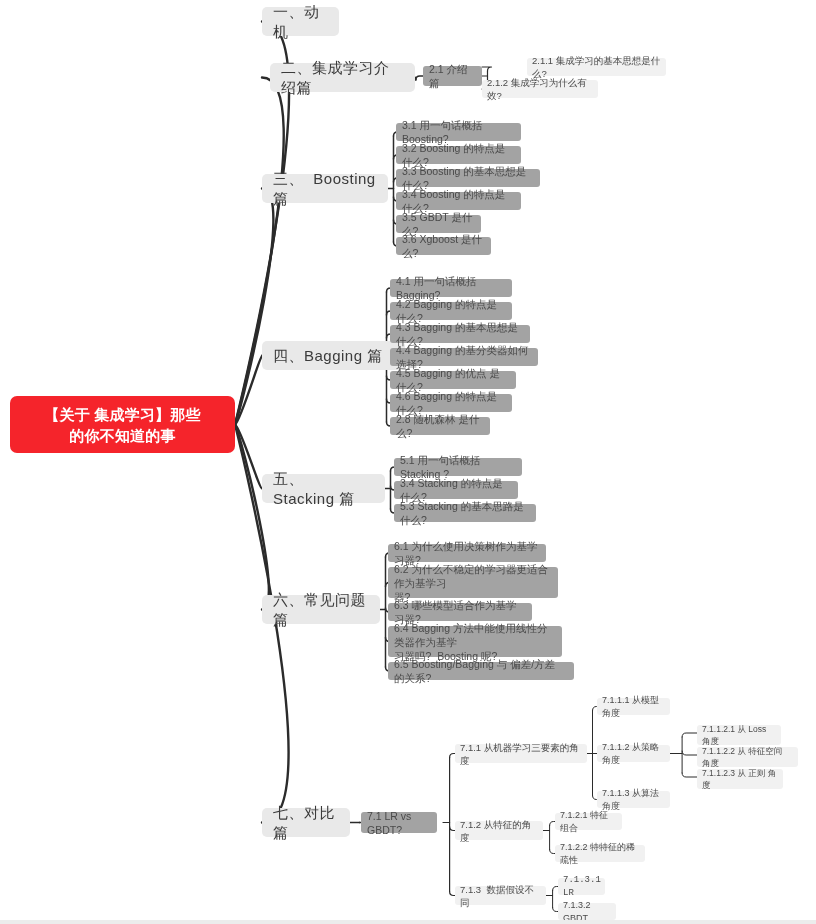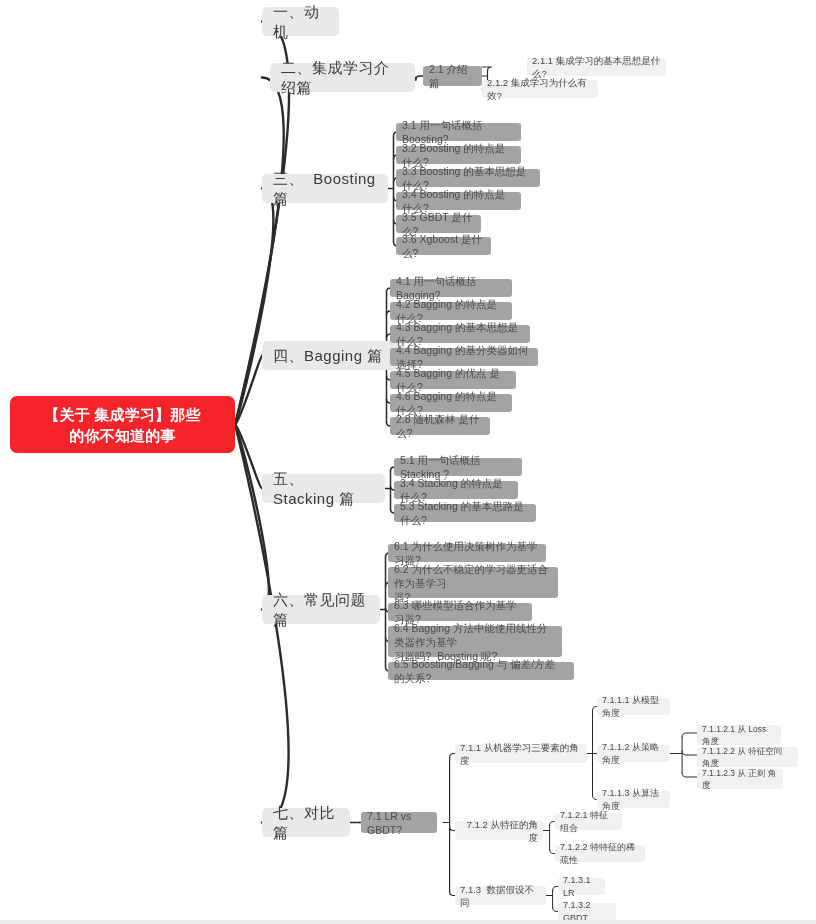--- a/index.html
+++ b/index.html
@@ -209,22 +209,22 @@
       <div class="node n-l2" style="left: 388px; top: 662px; width: 186px; height: 18px;">6.5 Boosting/Bagging 与 偏差/方差 的关系?</div>
       <div class="node n-l1" style="left: 262px; top: 808px; width: 88px; height: 29px;">七、对比篇</div>
       <div class="node n-l2" style="left: 361px; top: 812px; width: 76px; height: 21px;">7.1 LR vs GBDT?</div>
       <div class="node n-l3" style="left: 455px; top: 744px; width: 132px; height: 19px;">7.1.1 从机器学习三要素的角度</div>
       <div class="node n-l4" style="left: 597px; top: 698px; width: 73px; height: 17px;">7.1.1.1 从模型角度</div>
       <div class="node n-l4" style="left: 597px; top: 745px; width: 73px; height: 17px;">7.1.1.2 从策略角度</div>
       <div class="node n-l5" style="left: 697px; top: 725px; width: 84px; height: 16px;">7.1.1.2.1 从 Loss 角度</div>
       <div class="node n-l5" style="left: 697px; top: 747px; width: 101px; height: 16px;">7.1.1.2.2 从 特征空间 角度</div>
       <div class="node n-l5" style="left: 697px; top: 769px; width: 86px; height: 16px;">7.1.1.2.3 从 正则 角度</div>
       <div class="node n-l4" style="left: 597px; top: 791px; width: 73px; height: 17px;">7.1.1.3 从算法角度</div>
-      <div class="node n-l3" style="left: 455px; top: 821px; width: 88px; height: 19px; text-align: right;">7.1.2 从特征的角度</div>
+      <div class="node n-l3" style="left: 455px; top: 821px; width: 88px; height: 19px;">7.1.2 从特征的角度</div>
       <div class="node n-l4" style="left: 555px; top: 813px; width: 67px; height: 17px;">7.1.2.1 特征组合</div>
       <div class="node n-l4" style="left: 555px; top: 845px; width: 90px; height: 17px;">7.1.2.2 特特征的稀疏性</div>
       <div class="node n-l3" style="left: 455px; top: 886px; width: 91px; height: 19px;">7.1.3  数据假设不同</div>
-      <div class="node n-l4" style="left: 558px; top: 878px; width: 47px; height: 17px;">7.1.3.1 LR</div>
+      <div class="node n-l4" style="left: 558px; top: 878px; width: 47px; height: 17px; font-family: Liberation Mono, monospace;">7.1.3.1 LR</div>
       <div class="node n-l4" style="left: 558px; top: 903px; width: 58px; height: 17px;">7.1.3.2 GBDT</div>
     </div>
 
   <div class="bottom-rule"></div>
 </div>
 
 </body></html>

